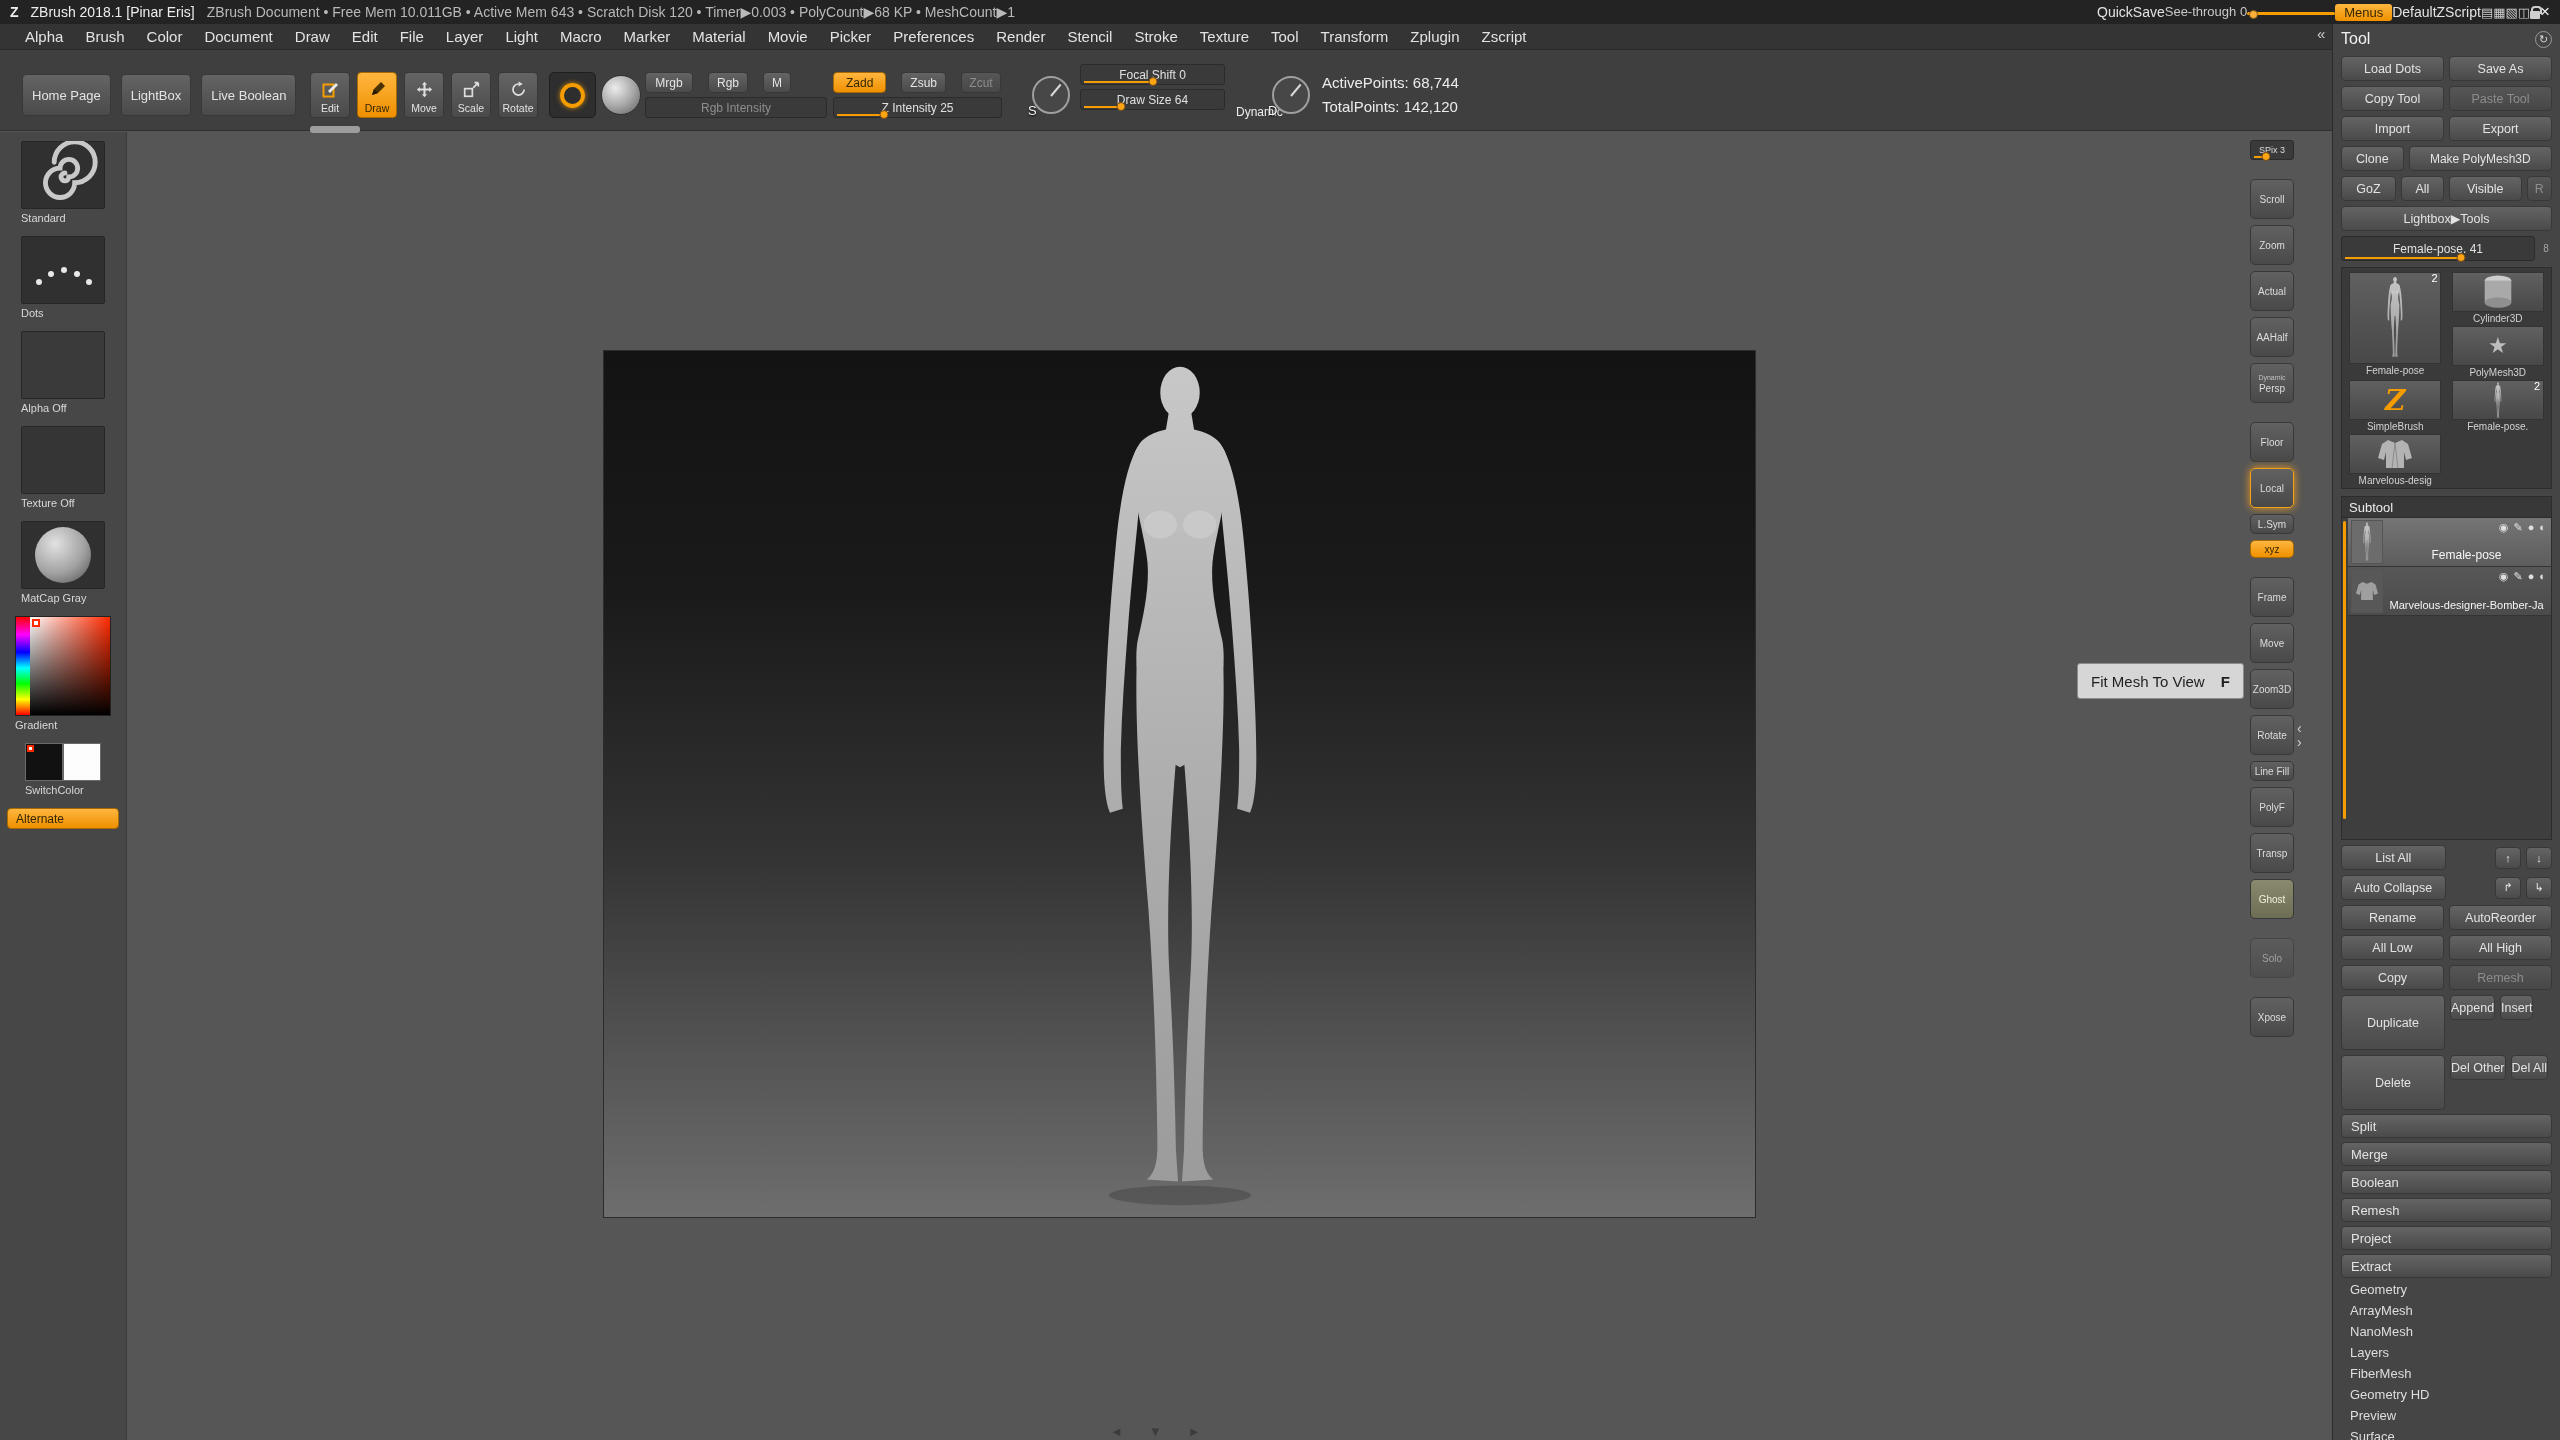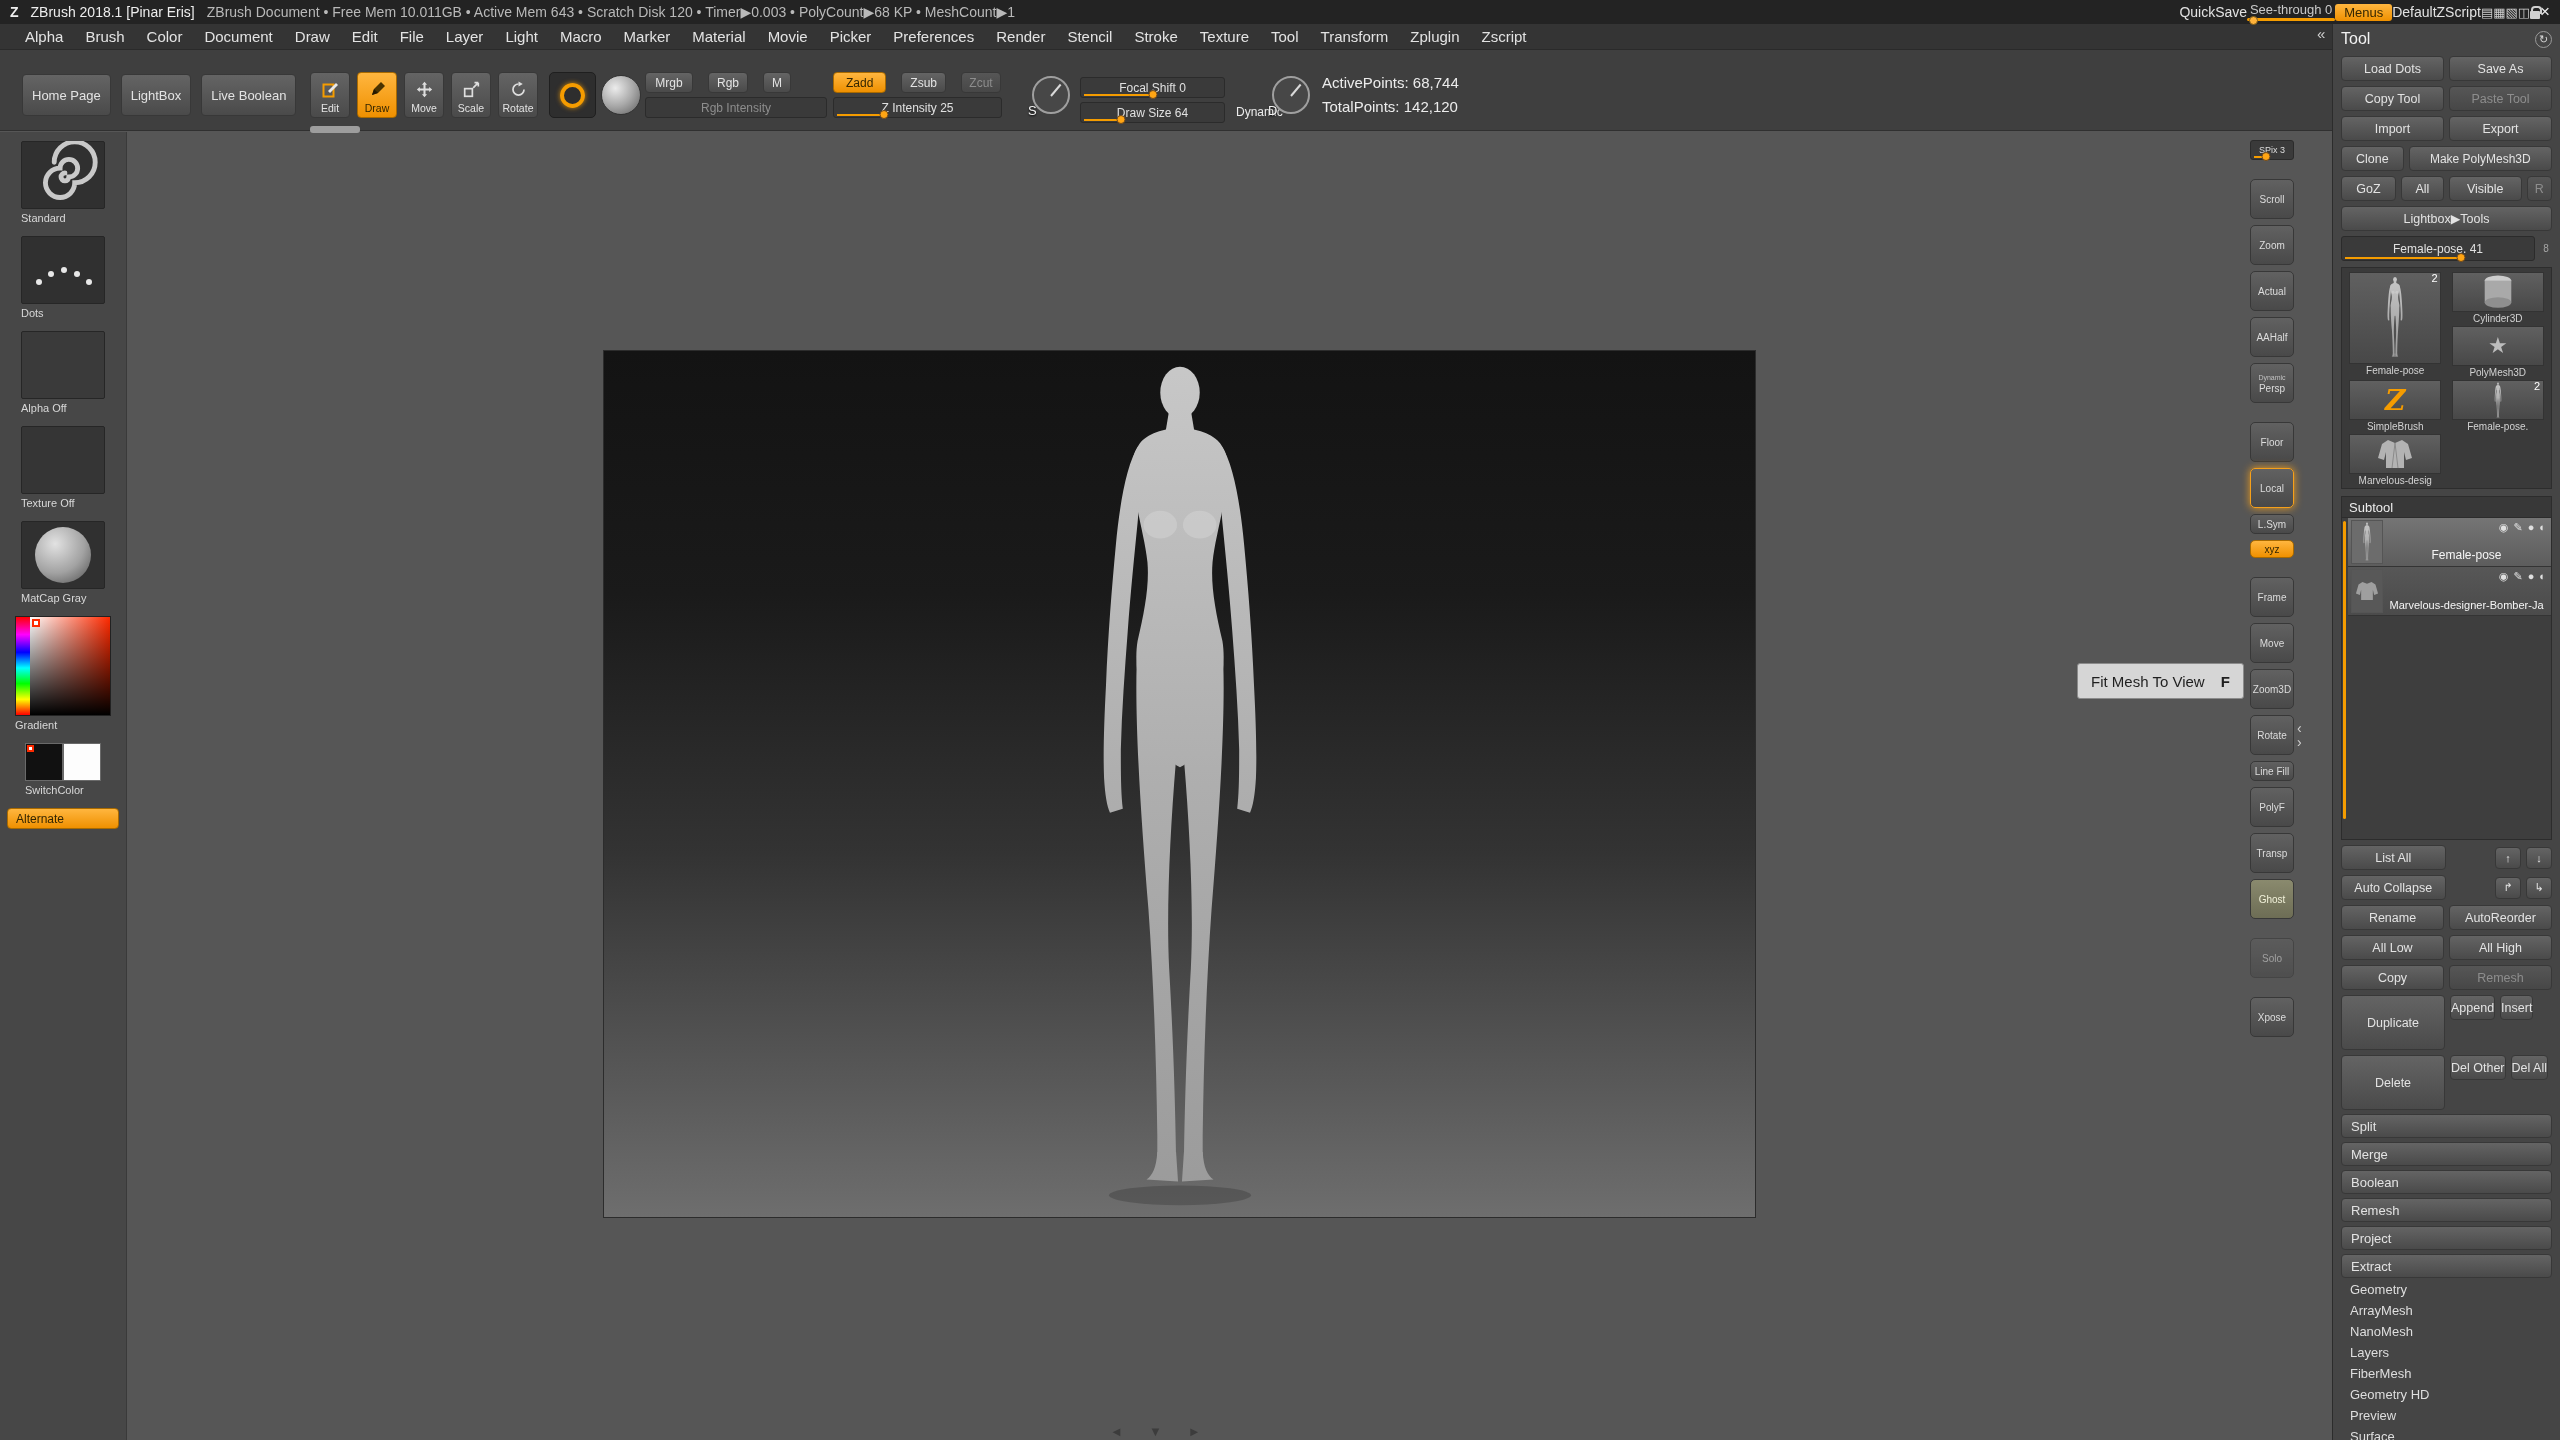--- a/index.html
+++ b/index.html
@@ -6,21 +6,21 @@
 html,body{background:#1d1d1d}
 #app{position:relative;width:2560px;height:1440px;background:#565656;font-family:"Liberation Sans",sans-serif;color:#e4e4e4;overflow:hidden}
 
 
 .titlebar{position:absolute;left:0;top:0;width:2560px;height:24px;background:#232323;display:flex;align-items:center;gap:12px;padding:0 10px;font-size:14px;color:#c9c9c9;z-index:30}
 .logo{font-weight:bold;color:#f0f0f0}
 .title-main{color:#ededed;white-space:nowrap}
 .title-sub{color:#b9b9b9;white-space:nowrap}
 .tb-right{margin-left:auto;display:flex;align-items:center;gap:0}
 .tb-text{color:#e2e2e2;white-space:nowrap}
-.seethrough{display:flex;flex-direction:column;align-items:center;line-height:12px;font-size:13px}
+.seethrough{display:flex;flex-direction:row;align-items:center;line-height:12px;font-size:13px}
 .st-track{width:88px;height:3px;background:#f59c00;border-radius:2px;position:relative;margin-top:2px}
 .st-track::after{content:"";position:absolute;left:2px;top:-2px;width:7px;height:7px;border-radius:50%;background:#ffb23a;border:1px solid #7a5a17}
 .menus-btn{background:linear-gradient(#ffb63f,#ef9000);color:#352600;padding:1px 9px;border-radius:3px;font-size:13px}
 .tb-ic{font-size:13px;color:#cfcfcf}
 .close-ic{font-size:17px;color:#ededed}
 .lock{width:10px;height:8px;background:#cfcfcf;border-radius:1px;position:relative;margin-top:5px}
 .lock::before{content:"";position:absolute;top:-5px;left:1px;width:7px;height:6px;border:2px solid #cfcfcf;border-bottom:none;border-radius:4px 4px 0 0}
 
 
 .menubar{position:absolute;left:0;top:24px;width:2332px;height:26px;background:#343434;display:flex;align-items:center;padding:0 14px;border-bottom:1px solid #2a2a2a;z-index:20}
@@ -45,21 +45,21 @@
 .row{display:flex;gap:15px}
 .smbtn{height:21px;font-size:12px;padding:0 8px}
 .slider{position:relative;height:21px;background:#3a3a3a;border:1px solid #2b2b2b;border-radius:3px;display:flex;align-items:center;justify-content:center;font-size:12px;color:#e0e0e0;margin-top:4px}
 .slider.dim{color:#8d8d8d}
 .sl-line{position:absolute;left:3px;bottom:1px;height:2px;background:#f59c00}
 .sl-knob{position:absolute;bottom:-2px;width:9px;height:9px;border-radius:50%;background:#ffa514;border:1px solid #70491c;transform:translateX(-50%)}
 .dial{position:absolute;width:38px;height:38px;border-radius:50%;border:2px solid #9f9f9f;background:#474747}
 .dial::before{content:"";position:absolute;left:16px;top:3px;width:2px;height:15px;background:#d9d9d9;transform-origin:bottom;transform:rotate(40deg)}
 .dial-letter{position:absolute;left:-6px;bottom:-6px;font-size:13px;color:#f2f2f2;text-shadow:0 1px 2px #000}
 .dial-s{left:1032px;top:26px}.dial-d{left:1272px;top:26px}
-.focalgrp{position:absolute;left:1080px;top:27px;width:145px}
+.focalgrp{position:absolute;left:1080px;top:14px;width:145px}
 .dyn-label{position:absolute;left:1236px;top:55px;font-size:12px;color:#ececec}
 .points{position:absolute;left:1322px;top:21px;font-size:15px;color:#ececec;line-height:24px;white-space:nowrap}
 
 
 .leftshelf{position:absolute;left:0;top:132px;width:127px;height:1308px;background:#474747;display:flex;flex-direction:column;align-items:center;padding-top:9px;border-right:1px solid #3a3a3a}
 .shelf-item{display:flex;flex-direction:column;align-items:flex-start;margin-bottom:12px}
 .shelf-item .label{font-size:11px;color:#d8d8d8;margin-top:3px;white-space:nowrap}
 .thumb{width:84px;height:68px;background:#303030;border:1px solid #262626;border-radius:2px;display:flex;align-items:center;justify-content:center;position:relative}
 .thumb.flat1{background:#3a3a3a}
 .thumb.flat2{background:#353535}

